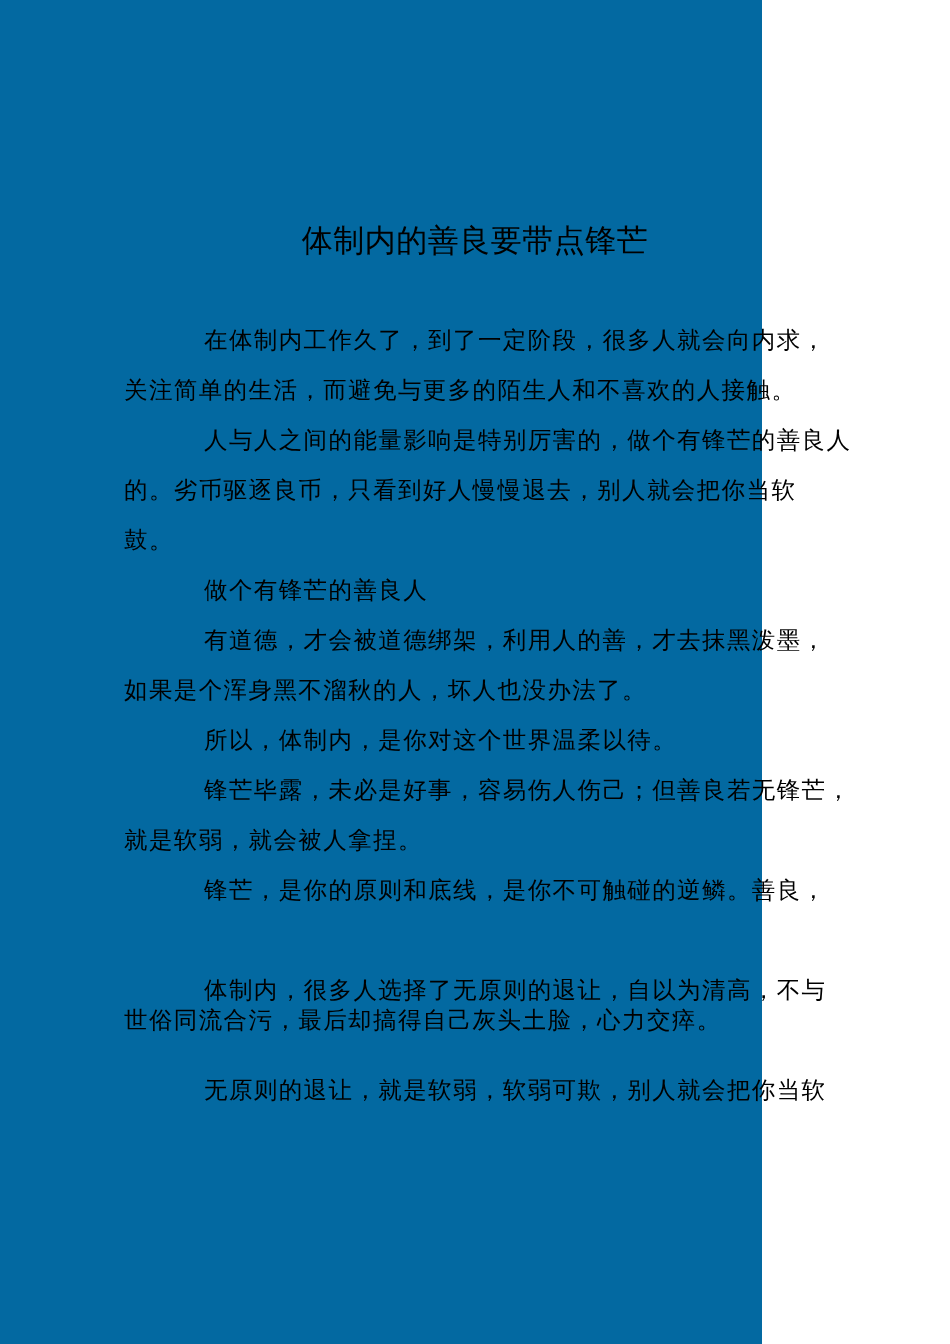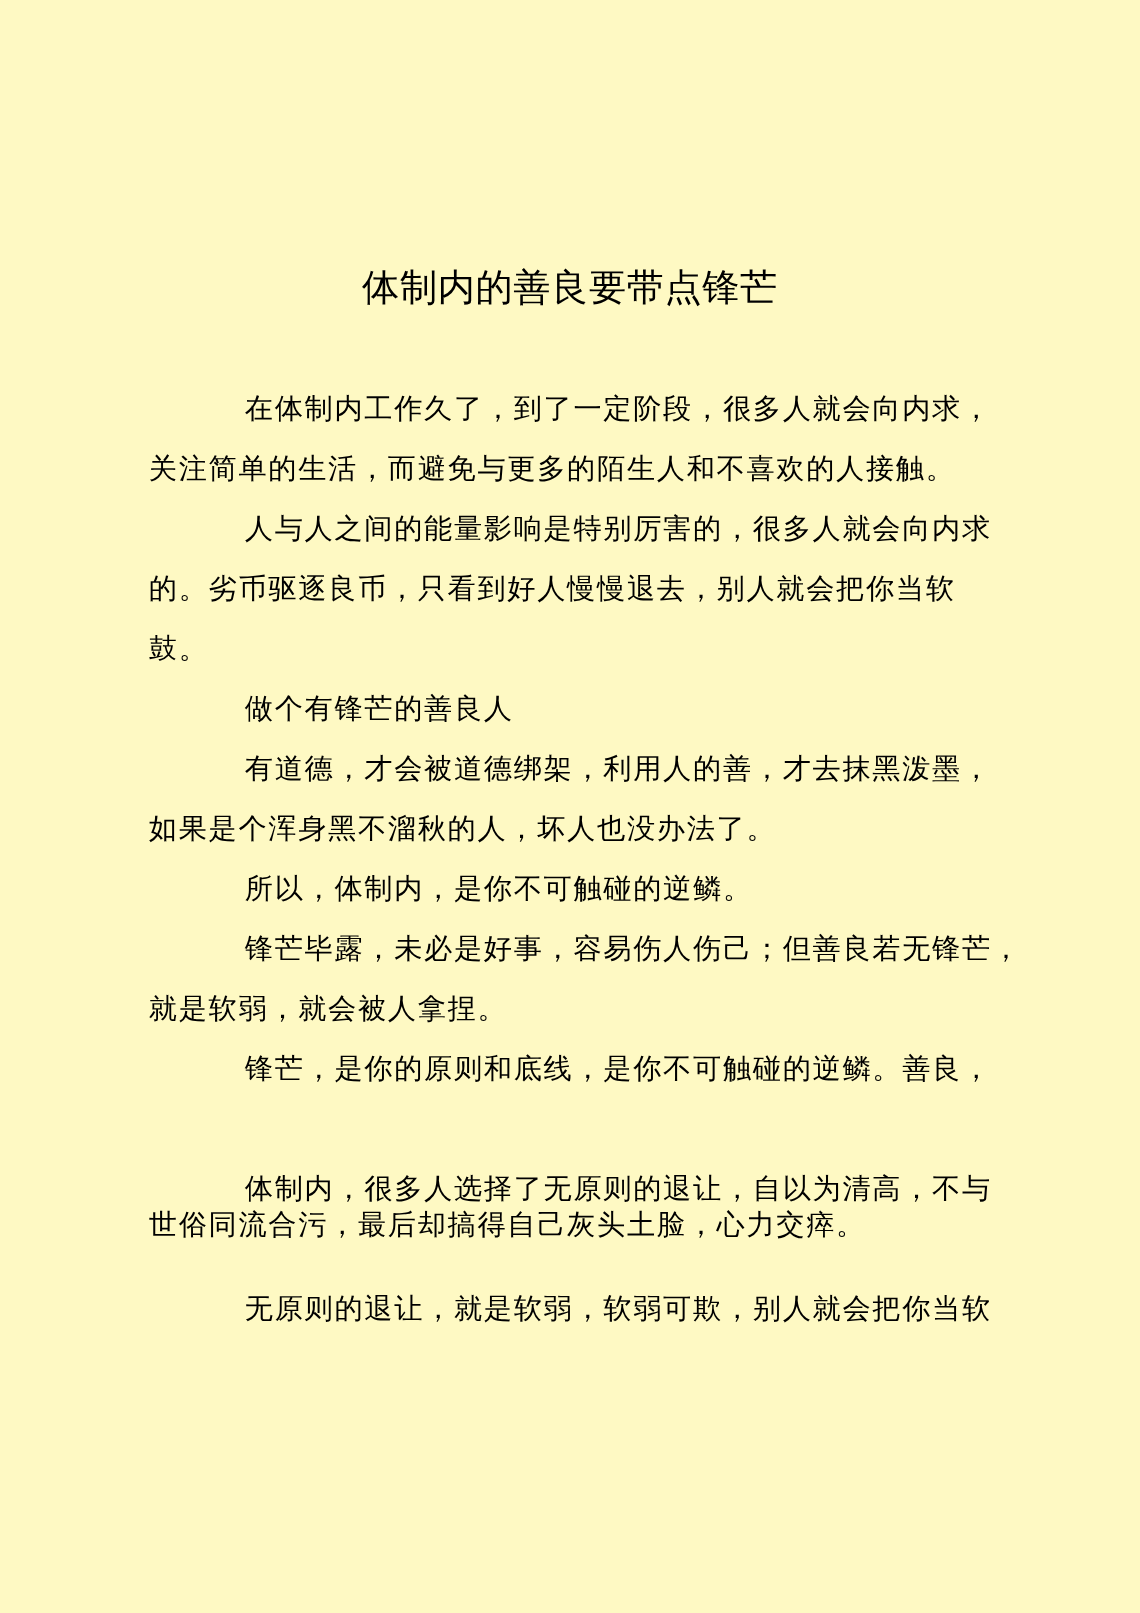--- a/index.html
+++ b/index.html
@@ -12,23 +12,23 @@
     height: 1344px;
     position: relative;
     overflow: hidden;
     font-family: "DejaVu Sans", "Liberation Sans", sans-serif;
     color: #000000;
   }
   .page {
     position: absolute;
     left: 0;
     top: 0;
-    width: 950px;
+    width: 762px;
     height: 1344px;
-    background: #fef9c3;
+    background: #0369a1;
   }
   .title {
     position: absolute;
     left: 0;
     width: 950px;
     top: 218px;
     text-align: center;
     font-size: 31px;
     line-height: 44px;
     letter-spacing: 0.5px;
@@ -48,30 +48,30 @@
 </style>
 </head>
 <body>
 
 <div class="page">
   <div class="title">体制内的善良要带点锋芒</div>
 
   <div class="line indent" style="top:325px;">在体制内工作久了，到了一定阶段，很多人就会向内求，</div>
   <div class="line" style="top:375px;">关注简单的生活，而避免与更多的陌生人和不喜欢的人接触。</div>
 
-  <div class="line indent" style="top:425px;">人与人之间的能量影响是特别厉害的，很多人就会向内求</div>
+  <div class="line indent" style="top:425px;">人与人之间的能量影响是特别厉害的，做个有锋芒的善良人</div>
   <div class="line" style="top:475px;">的。劣币驱逐良币，只看到好人慢慢退去，别人就会把你当软</div>
   <div class="line" style="top:525px;">鼓。</div>
 
   <div class="line indent" style="top:575px;">做个有锋芒的善良人</div>
 
   <div class="line indent" style="top:625px;">有道德，才会被道德绑架，利用人的善，才去抹黑泼墨，</div>
   <div class="line" style="top:675px;text-align:right;">如果是个浑身黑不溜秋的人，坏人也没办法了。</div>
 
-  <div class="line indent" style="top:725px;">所以，体制内，是你不可触碰的逆鳞。</div>
+  <div class="line indent" style="top:725px;">所以，体制内，是你对这个世界温柔以待。</div>
 
   <div class="line indent" style="top:775px;">锋芒毕露，未必是好事，容易伤人伤己；但善良若无锋芒，</div>
   <div class="line" style="top:825px;">就是软弱，就会被人拿捏。</div>
 
   <div class="line indent" style="top:875px;">锋芒，是你的原则和底线，是你不可触碰的逆鳞。善良，</div>
 
   <div class="line indent" style="top:975px;">体制内，很多人选择了无原则的退让，自以为清高，不与</div>
   <div class="line" style="top:1005px;">世俗同流合污，最后却搞得自己灰头土脸，心力交瘁。</div>
 
   <div class="line indent" style="top:1075px;">无原则的退让，就是软弱，软弱可欺，别人就会把你当软</div>

